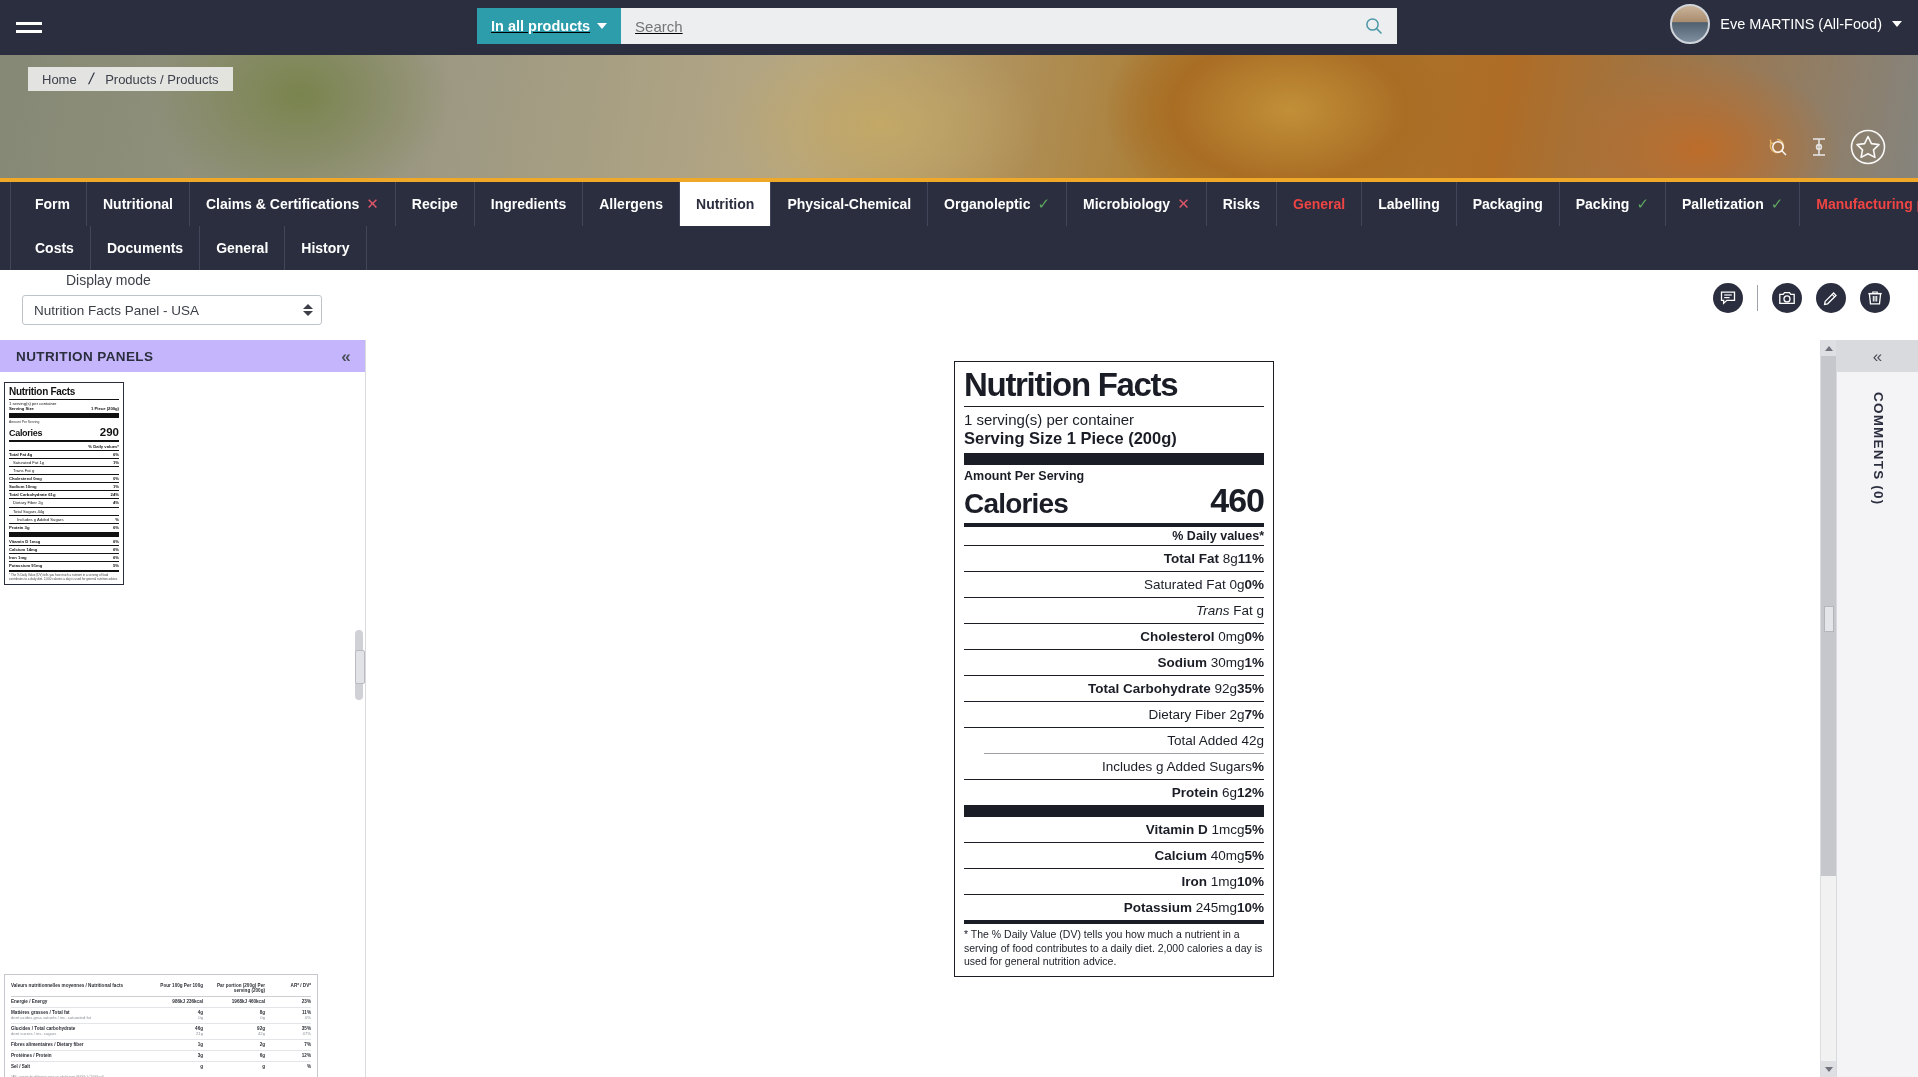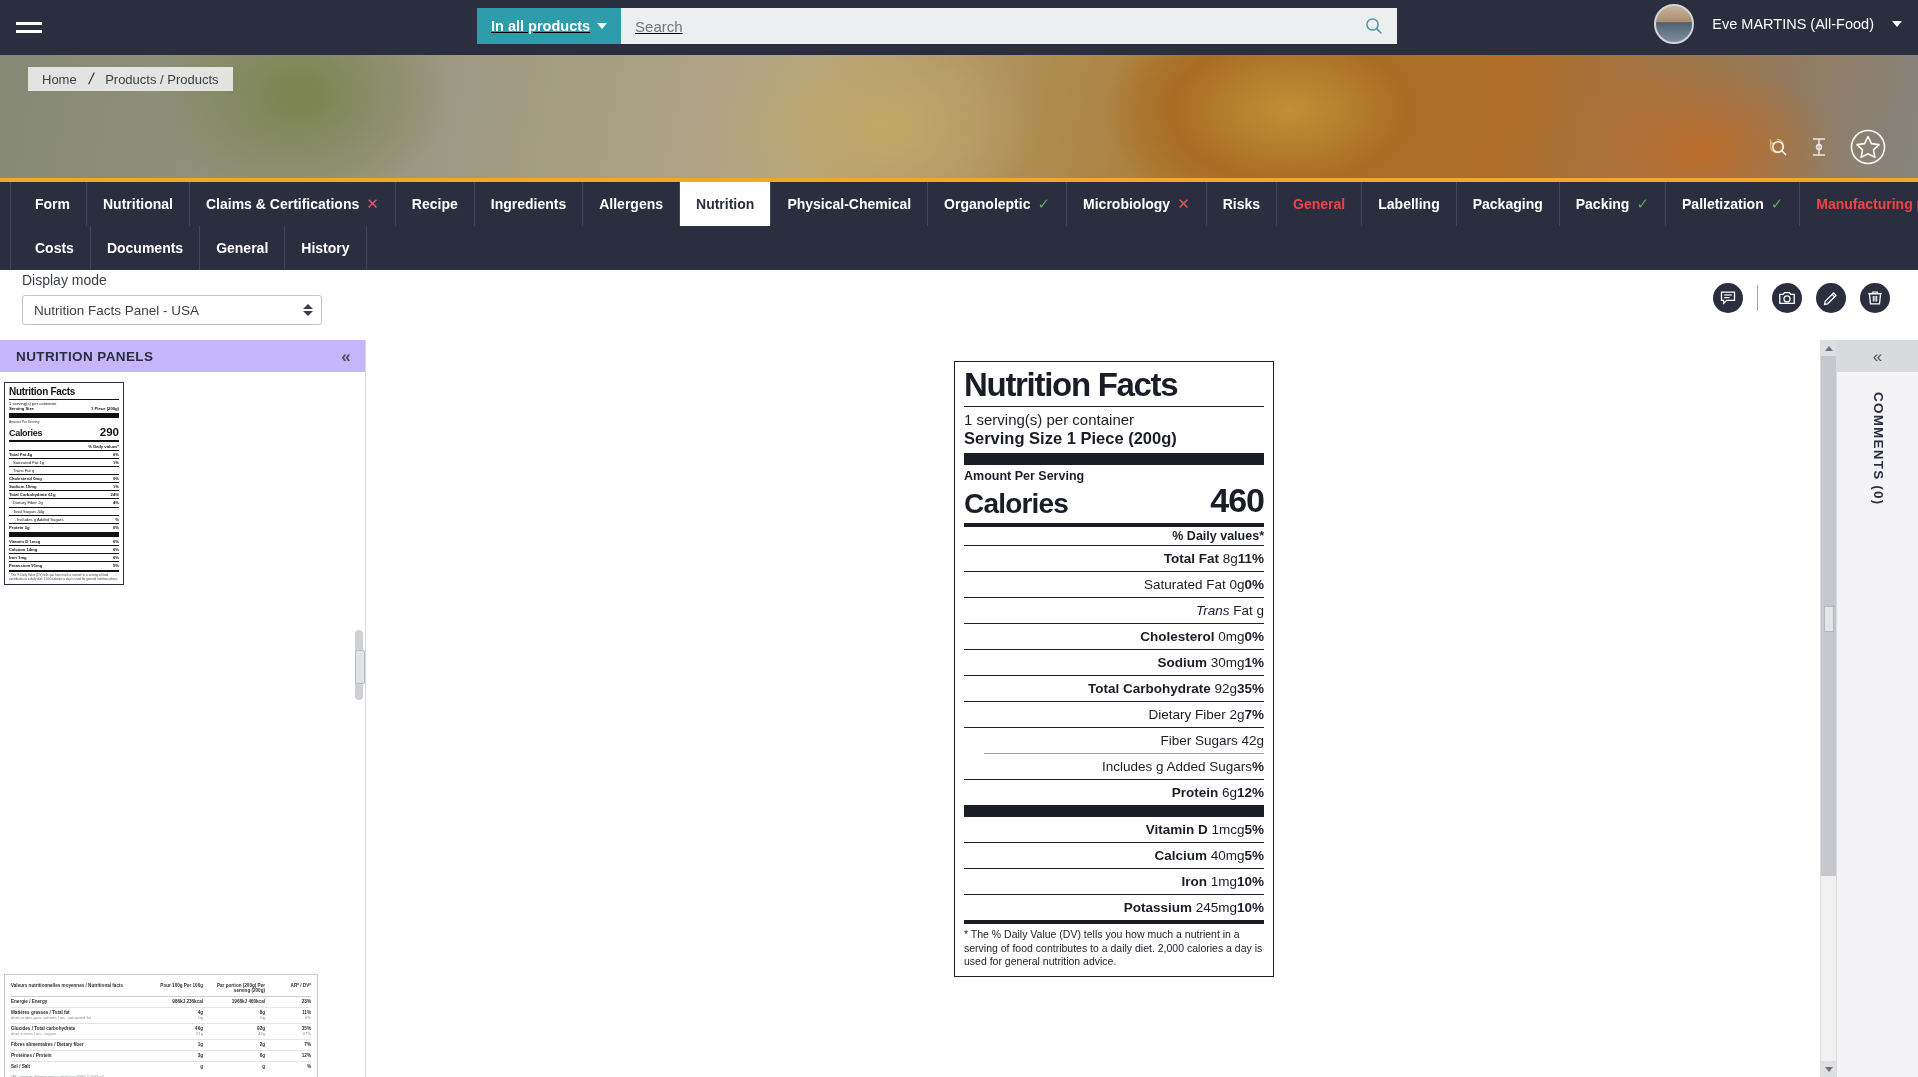--- a/index.html
+++ b/index.html
@@ -46,21 +46,21 @@
     font-size: 15px; color: #8d929c; width: 100%;
     font-family: "Liberation Sans", sans-serif;
   }
   .search-icon-btn {
     width: 22px; height: 22px; flex: 0 0 22px; cursor: pointer;
     display: flex; align-items: center; justify-content: center;
   }
 
   .user-area {
     position: absolute; right: 16px; top: 4px;
-    display: flex; align-items: center; gap: 18px; cursor: pointer;
+    display: flex; align-items: center; gap: 10px; cursor: pointer;
   }
   .avatar {
     width: 40px; height: 40px; border-radius: 50%;
     background: linear-gradient(#c9b39a 0%, #a98c6e 45%, #51606f 46%, #7f8fa0 100%);
     border: 2px solid #cfd3da; overflow: hidden;
   }
   .user-name { color: #fff; font-size: 14.5px; }
 
   
   .hero {
@@ -121,21 +121,21 @@
   .tab.disabled { color: #ef4444; cursor: default; }
   .mk { font-size: 15px; font-weight: normal; }
   .mk.x { color: #e2566a; }
   .mk.ok { color: #5ea860; }
 
   
   .displaymode {
     position: absolute; top: 272px; left: 22px;
   }
   .displaymode label {
-    display: block; font-size: 14px; color: #3c3f48; margin-bottom: 7px;
+    display: block; font-size: 14px; color: #3c3f48; margin-bottom: 7px; margin-left: 44px;
   }
   .select-box {
     width: 300px; height: 30px; background: #fff;
     border: 1px solid #bfc3ca; border-radius: 3px;
     display: flex; align-items: center; justify-content: space-between;
     padding: 0 8px 0 11px; font-size: 13.5px; color: #3c3f48; cursor: pointer;
   }
   .spin { display: flex; flex-direction: column; gap: 2px; }
   .spin i {
     width: 0; height: 0; border-left: 5px solid transparent;
@@ -746,21 +746,21 @@
           <span><b>Total Carbohydrate</b><span> 92g</span></span>
           <span class="pct">35%</span>
         </div>
         <div class="hr"></div>
         <div class="nrow ind1">
           <span><span>Dietary Fiber</span><span> 2g</span></span>
           <span class="pct">7%</span>
         </div>
         <div class="hr"></div>
         <div class="nrow ind1">
-          <span><span>Fiber Sugars</span><span> 42g</span></span>
+          <span><span>Total Added</span><span> 42g</span></span>
           <span class="pct"></span>
         </div>
         <div class="hr-thin" style="margin-left: 20px;"></div>
         <div class="nrow ind2">
           <span><span>Includes g Added Sugars</span></span>
           <span class="pct">%</span>
         </div>
         <div class="hr"></div>
         <div class="nrow">
           <span><b>Protein</b><span> 6g</span></span>

